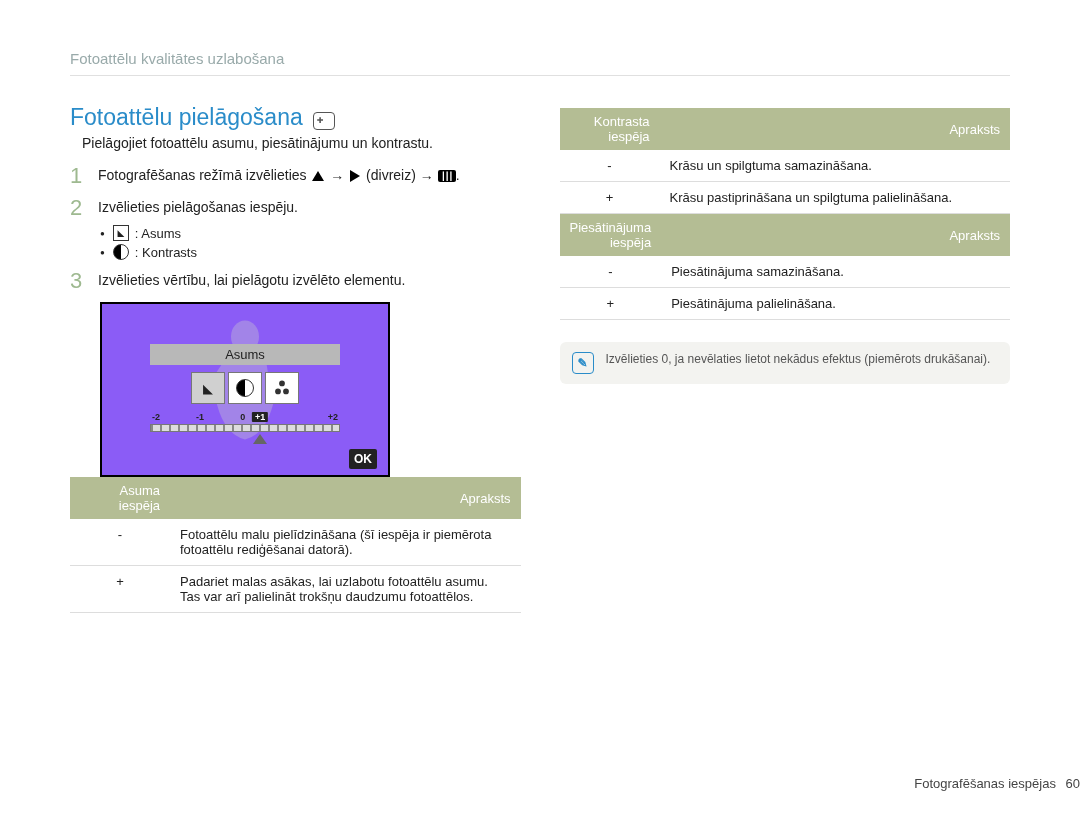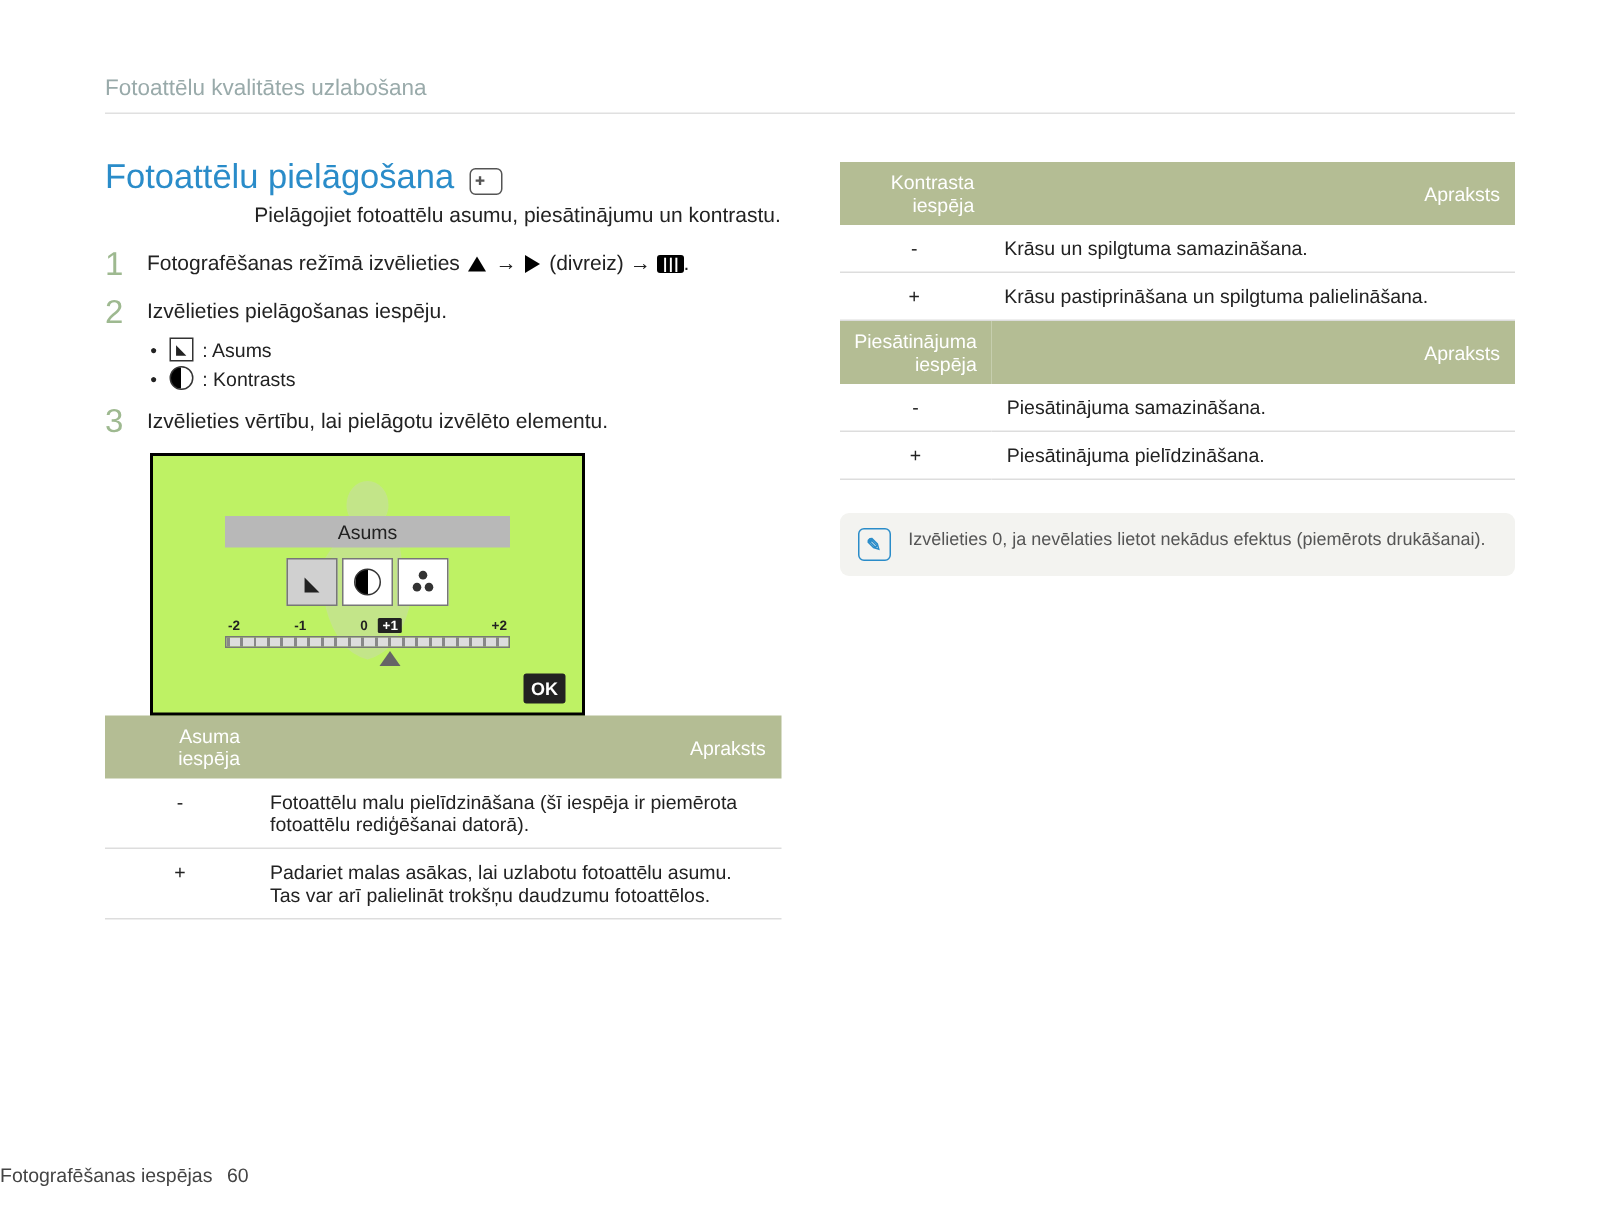--- a/index.html
+++ b/index.html
@@ -52,21 +52,21 @@
     border-radius: 4px;
     display: inline-flex;
     align-items: center;
     justify-content: center;
     font-size: 9px;
     color: #555;
     position: relative;
     top: 3px;
   }
   .mode-icon::before { content: "✚"; font-size: 8px; position: absolute; left: 3px; }
-  .intro { margin: 2px 0 14px 12px; text-align: right; }
+  .intro { margin: 2px 0 14px 12px; }
   .step {
     display: flex;
     gap: 10px;
     margin: 10px 0 6px 0;
   }
   .step-num {
     color: #9eb990;
     font-size: 22px;
     line-height: 22px;
     width: 18px;
@@ -123,21 +123,21 @@
   }
   .mini-icon.contrast { border-radius: 50%; background: linear-gradient(90deg,#000 50%,#fff 50%); border:1px solid #333;}
   .mini-icon.sat::before { content: "⋮"; color:#333; transform: rotate(0);}
   .mini-icon.sat { position: relative; border: none; }
   .mini-icon.sat svg { width:14px; height:14px; }
   .screenshot {
     width: 290px;
     height: 175px;
     border: 2px solid #000;
     margin: 10px 0 0 30px;
-    background: #bef264;
+    background: #8b5cf6;
     position: relative;
     box-sizing: border-box;
   }
   .screenshot .figure {
     position: absolute;
     left: 50%; top: 50%;
     transform: translate(-50%,-58%);
     width: 100px; height: 130px;
     opacity: 0.35;
   }
@@ -257,21 +257,21 @@
     justify-content: center;
     font-size: 12px;
     font-weight: bold;
     flex-shrink: 0;
     transform: rotate(0deg);
   }
   .footer {
     position: absolute;
     bottom: 24px;
     left: 0; right: 0;
-    text-align: left;
+    text-align: right;
     font-size: 13px;
     color: #444;
   }
   .footer .pn { margin-left: 6px; }
 </style>
 </head>
 <body>
 
 <div class="page">
 
@@ -405,21 +405,21 @@
             <tr>
           <th>Piesātinājuma iespēja</th>
           <th>Apraksts</th>
         </tr>
         <tr>
           <td class="sign">-</td>
           <td>Piesātinājuma samazināšana.</td>
         </tr>
         <tr>
           <td class="sign">+</td>
-          <td>Piesātinājuma pielīdzināšana.</td>
+          <td>Piesātinājuma palielināšana.</td>
         </tr>
       </tbody>
         </table>
 
       <div class="note-box">
         <div class="note-icon">✎</div>
         <div>Izvēlieties 0, ja nevēlaties lietot nekādus efektus (piemērots drukāšanai).</div>
       </div>
 
     </div>

